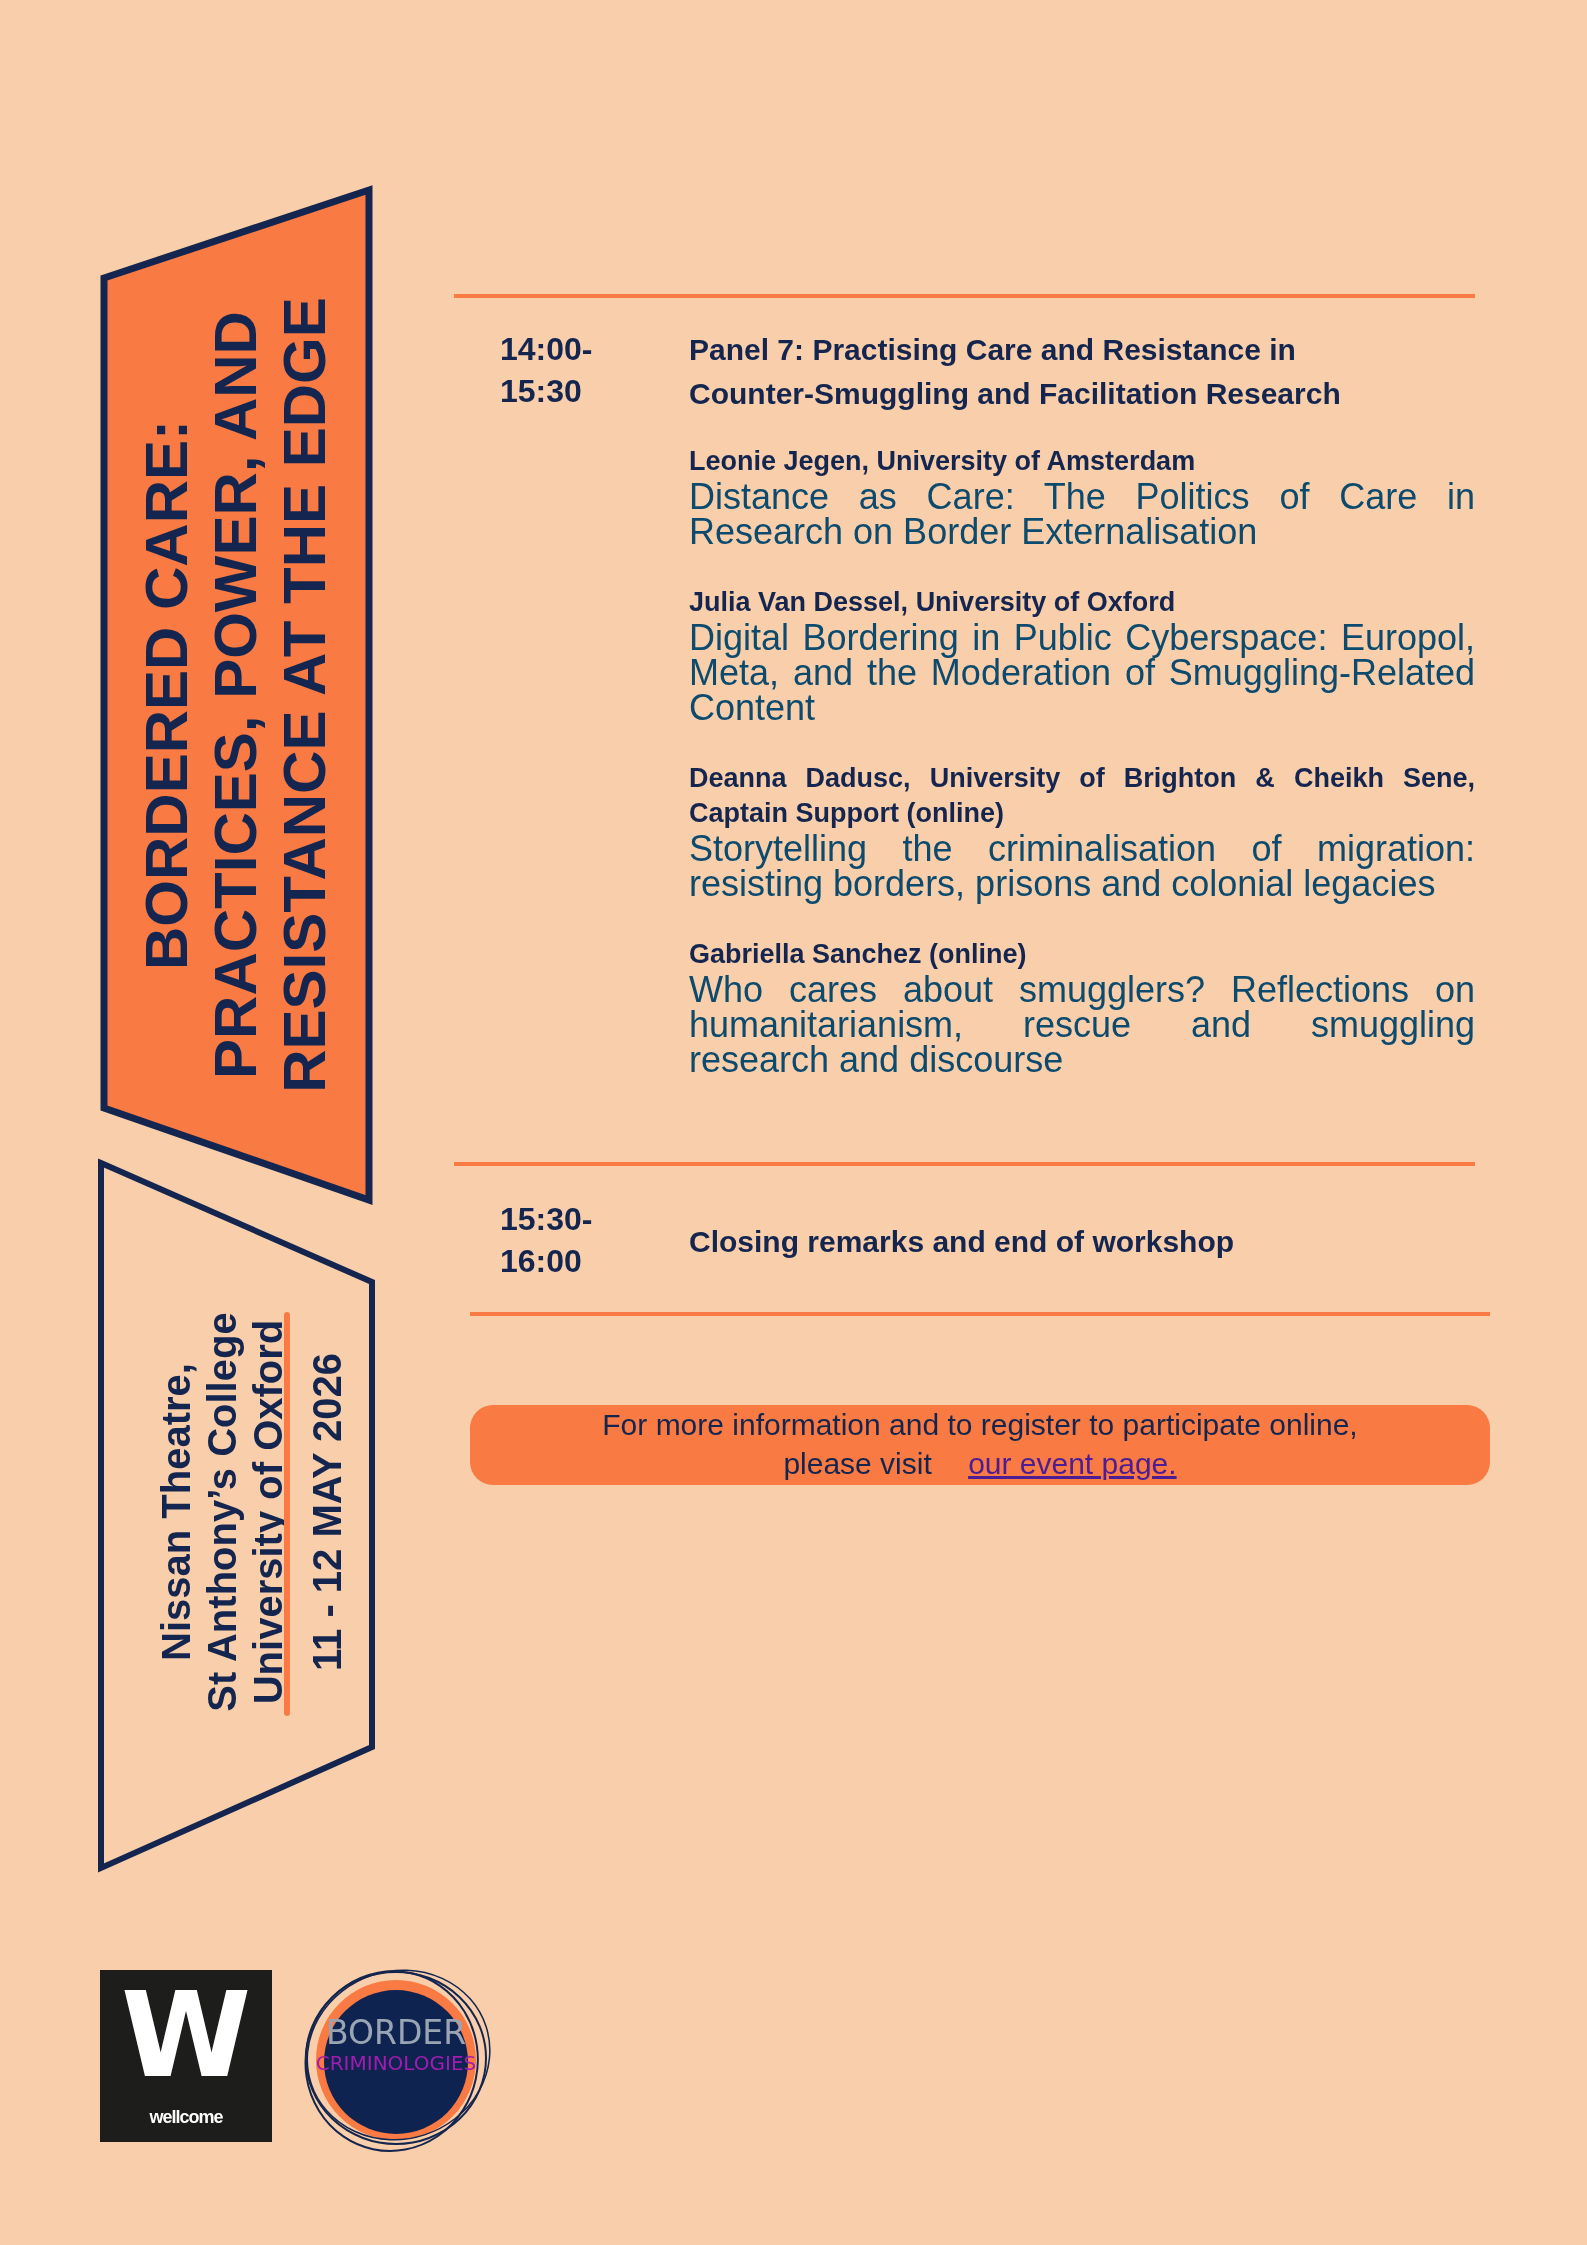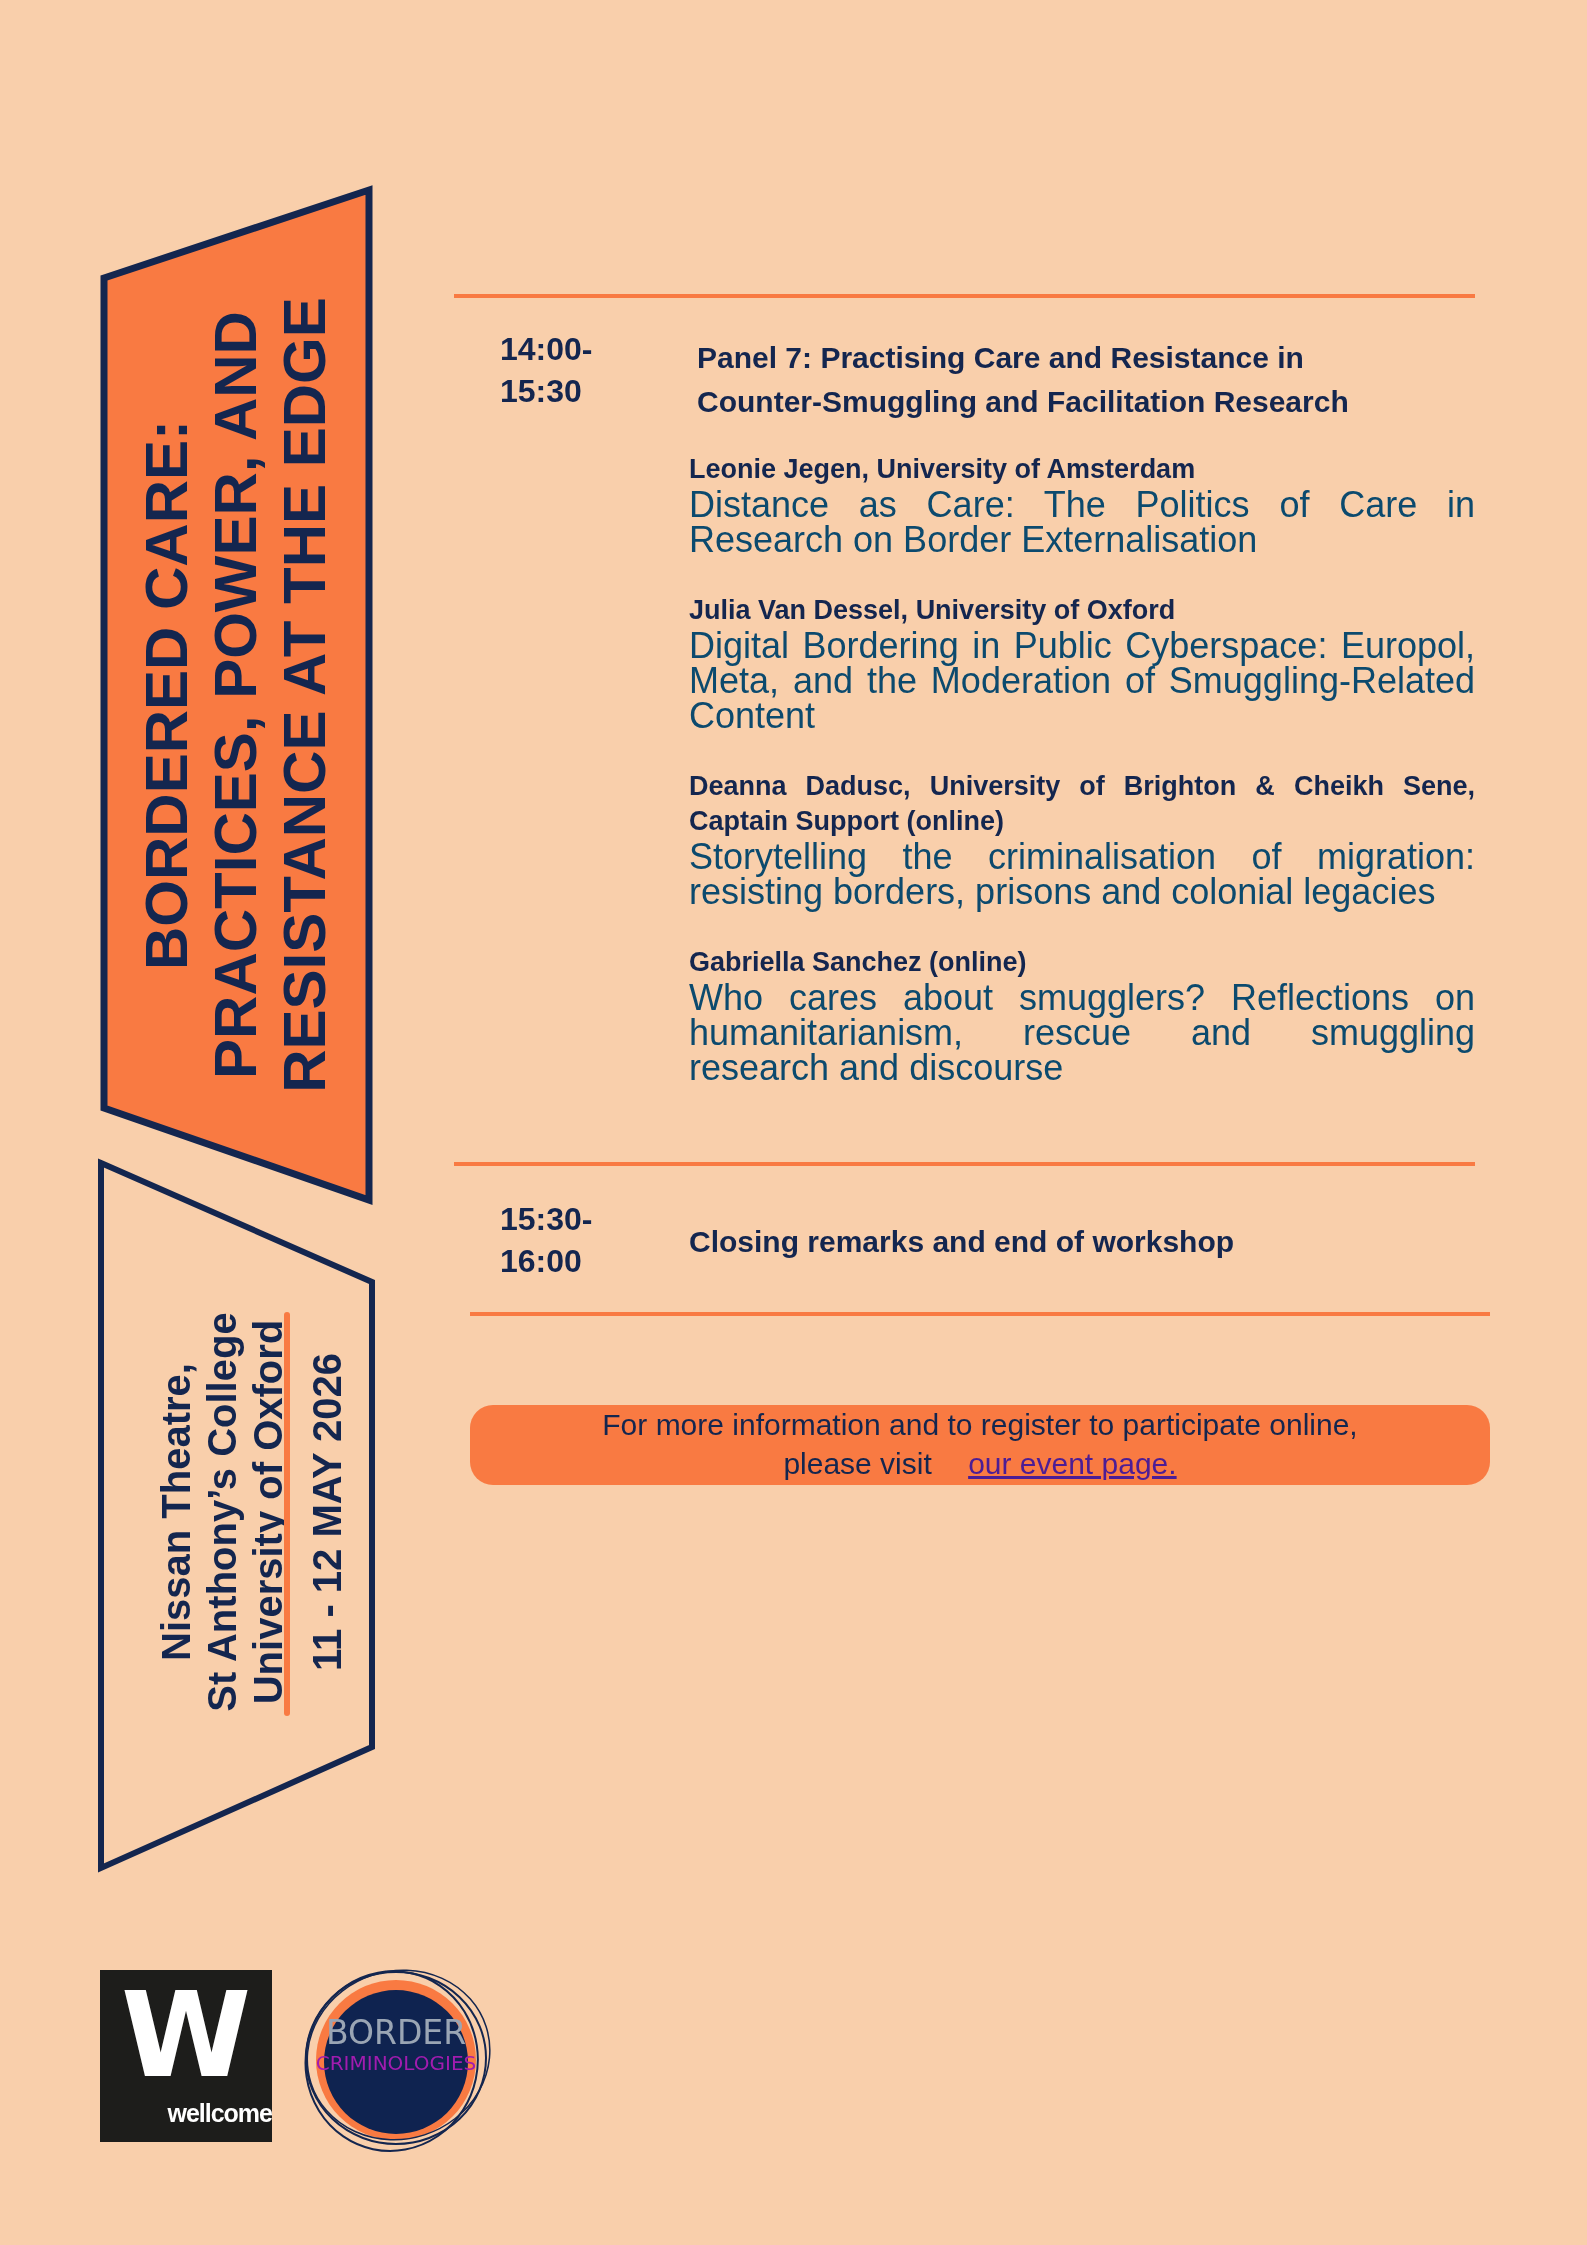--- a/index.html
+++ b/index.html
@@ -44,21 +44,21 @@
   }
 
   .rule { position:absolute; height:4px; background:#F97A42; }
 
   .time {
     position:absolute; width:160px; 
     font-weight:bold; font-size:32px; line-height:42px; color:#14264F;
   }
   .content { position:absolute; left:689px; width:786px; }
   .panel-title {
-    font-weight:bold; font-size:30px; line-height:44px; margin:8px;
+    font-weight:bold; font-size:30px; line-height:44px; margin:0;
   }
   .talk { margin-top:36px; }
   .speaker {
     font-weight:bold; font-size:27px; line-height:35px;
     text-align:justify; text-align-last:left;
   }
   .talk-title {
     font-size:36px; line-height:35px; font-weight:normal;
     text-align:justify; text-align-last:left; color:#0c4a6e;
   }
@@ -76,22 +76,22 @@
   .wellcome {
     position:absolute; left:100px; top:1970px; width:172px; height:172px;
     background:#1D1D1B;
   }
   .wellcome .w {
     position:absolute; left:0; right:0; top:6px; text-align:center;
     color:#fff; font-weight:bold; font-size:118px; line-height:118px;
     font-family:"DejaVu Sans", sans-serif;
   }
   .wellcome .word {
-    position:absolute; left:0; right:0; bottom:14px; text-align:right;
-    color:#fff; font-weight:bold; font-size:25px; letter-spacing:-1px;
+    position:absolute; left:0; right:0; bottom:14px; text-align:center;
+    color:#fff; font-weight:bold; font-size:18px; letter-spacing:-1px;
   }
   .bc-logo { position:absolute; left:296px; top:1960px; width:200px; height:195px; }
   .bc-text {
     position:absolute; left:296px; top:2015px; width:200px; text-align:center;
     font-family:"DejaVu Sans", sans-serif;
   }
   .bc-text .b1 { color:#9AA5B4; font-size:33px; line-height:36px; letter-spacing:0px; }
   .bc-text .b2 { color:#a21caf; font-size:20px; line-height:24px; }
 </style>
 </head>

